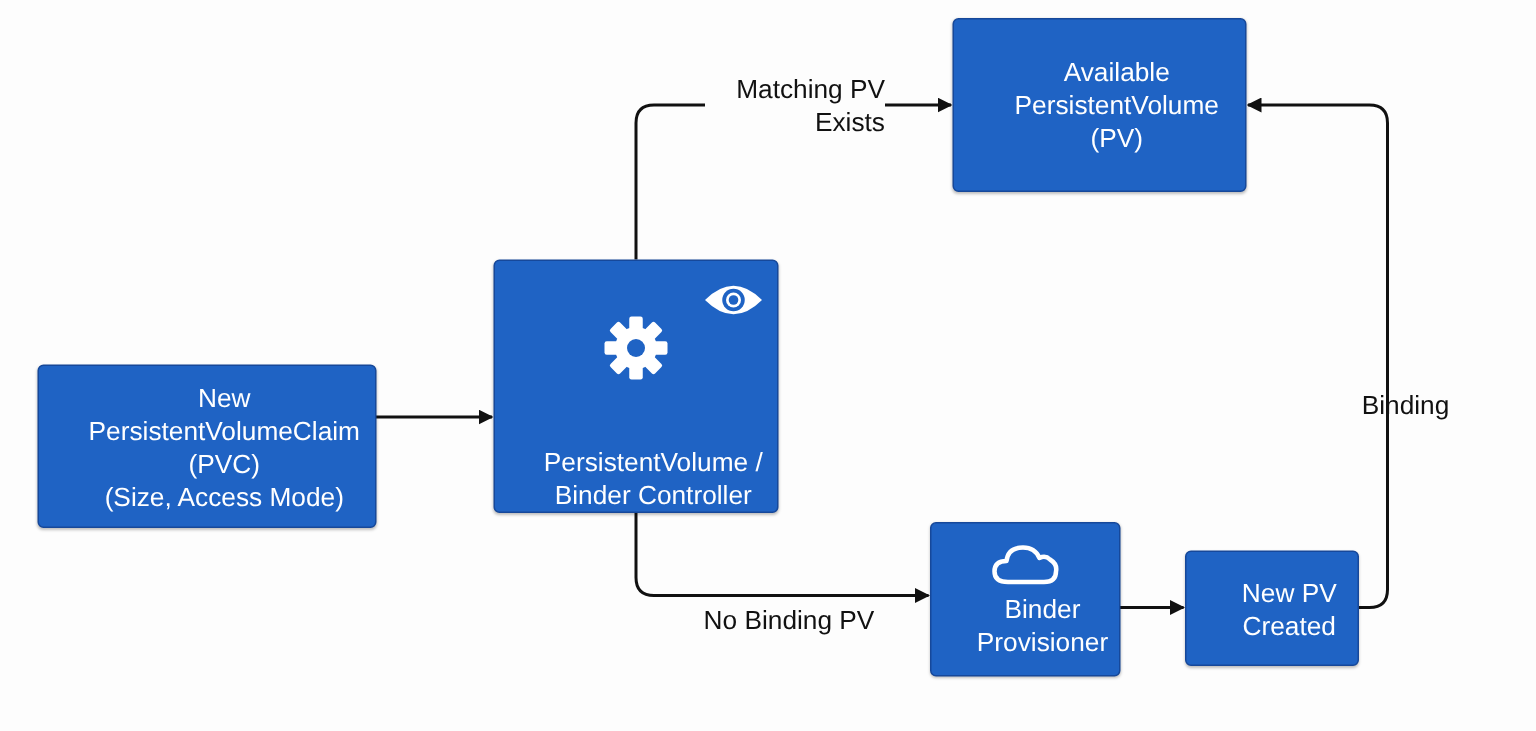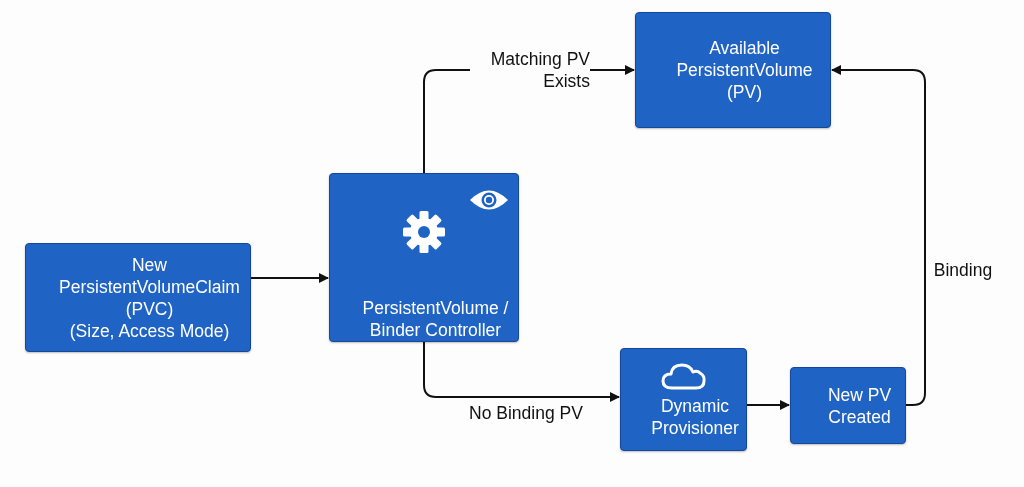--- a/index.html
+++ b/index.html
@@ -44,21 +44,21 @@
   <path d="M424,341 L424,385 Q424,397 436,397 L619,397" stroke="#111" stroke-width="2" fill="none" marker-end="url(#ah)"></path>
 
   <path d="M746,405 L789,405" stroke="#111" stroke-width="2" fill="none" marker-end="url(#ah)"></path>
 
   <path d="M905,405 L913,405 Q925,405 925,393 L925,82 Q925,70 913,70 L832,70" stroke="#111" stroke-width="2" fill="none" marker-end="url(#ah)"></path>
 </svg>
 
 <div class="elabel" style="left:470px; top:48px; width:120px;text-align:right;">Matching PV
 Exists</div>
 <div class="elabel" style="left:452px; top:402px; width:148px; background:transparent;">No Binding PV</div>
-<div class="elabel" style="left:927px; top:259px; width:72px; background:transparent;">Binding</div>
+<div class="elabel" style="left:901px; top:259px; width:72px; background:transparent;">Binding</div>
 
 <div class="node" style="left:25px; top:224px; width:226px; height:109px;margin-top:19px;">
   <div class="lbl">New
 PersistentVolumeClaim
 (PVC)
 (Size, Access Mode)</div>
 </div>
 
 <div class="node" style="left:329px; top:173px; width:190px; height:169px; justify-content:flex-end; padding-top:82px;">
   <div class="lbl">PersistentVolume /
@@ -85,21 +85,21 @@
   <circle cx="21" cy="13" r="3.2" fill="#1f63c4"></circle>
 </svg>
 
 <div class="node" style="left:635px; top:12px; width:196px; height:116px;">
   <div class="lbl">Available
 PersistentVolume
 (PV)</div>
 </div>
 
 <div class="node" style="left:620px; top:348px; width:127px; height:103px; justify-content:flex-start; padding-top:46px;">
-  <div class="lbl">Dynamic
+  <div class="lbl">Binder
 Provisioner</div>
 </div>
 <svg class="icon" style="left:660px; top:360px;" width="48" height="32" viewBox="0 0 48 32">
   <path d="M12,28 Q3,28 3,21 Q3,14 11,14 Q12,5 22,5 Q30,5 33,12 Q37,10 40,13 Q45,16 44,21 Q44,28 36,28 z" fill="none" stroke="#fff" stroke-width="3" stroke-linejoin="round"></path>
 </svg>
 
 <div class="node" style="left:790px; top:367px; width:116px; height:77px;">
   <div class="lbl">New PV
 Created</div>
 </div>

